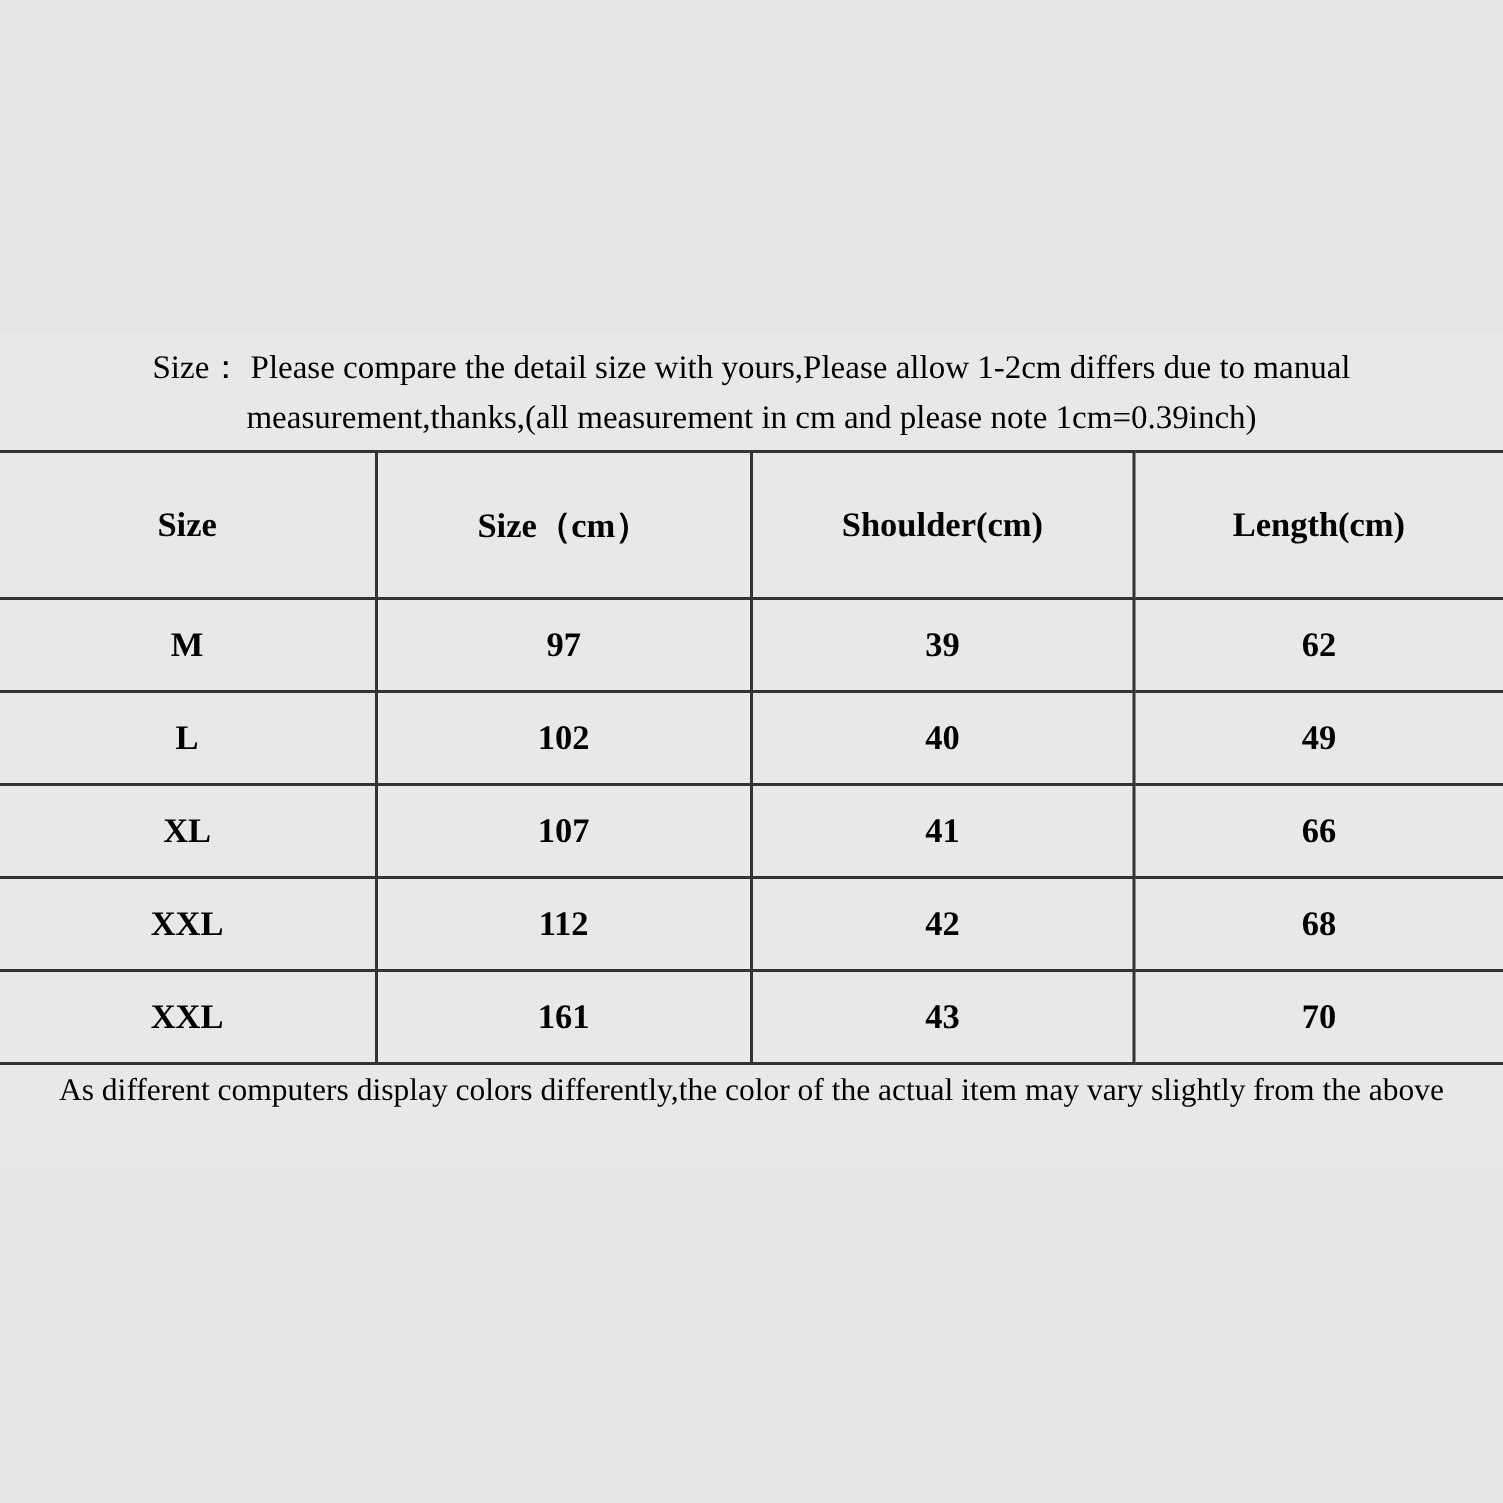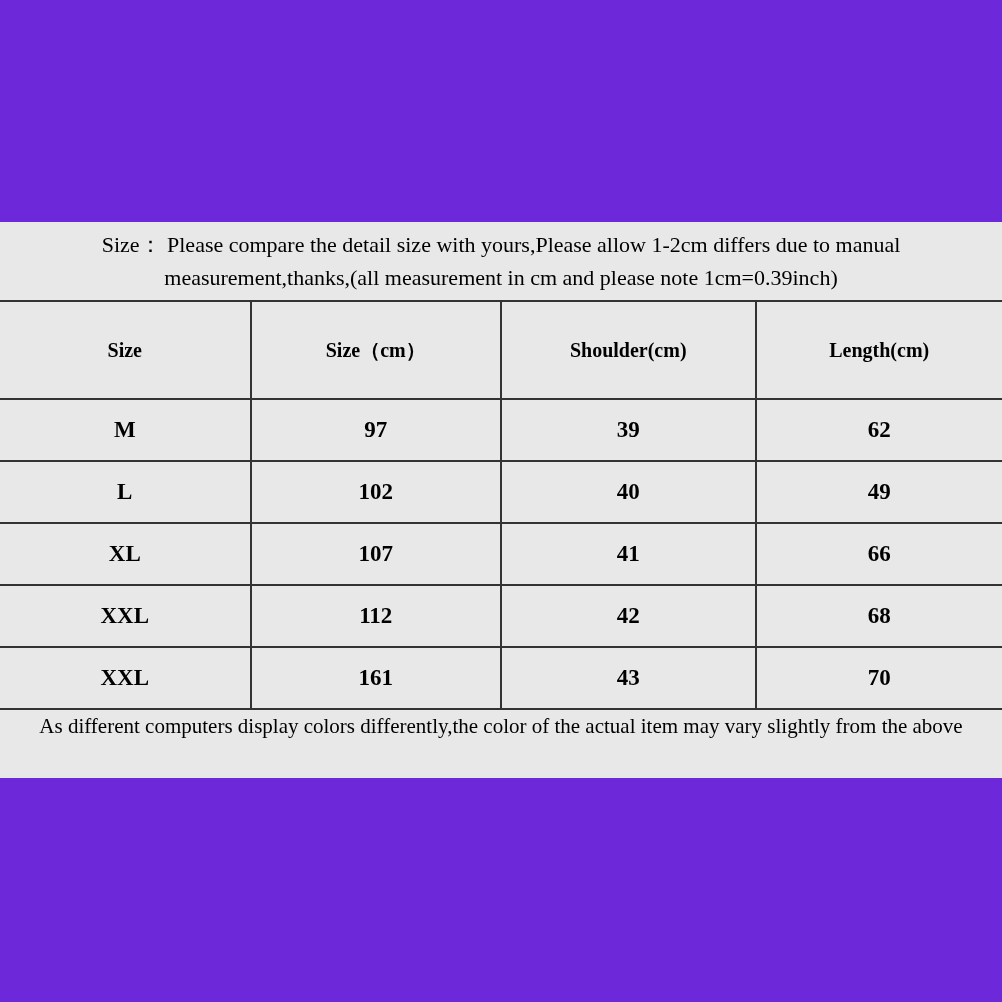--- a/index.html
+++ b/index.html
@@ -1,20 +1,20 @@
 <!DOCTYPE html>
 <html><head>
 <meta charset="utf-8">
 <style>
   html, body { margin: 0; padding: 0; }
   .canvas {
     position: relative;
     width: 1002px;
     height: 1002px;
-    background: #6d28d9;
+    background: #e5e5e5;
     overflow: hidden;
     font-family: "Liberation Serif", serif;
     color: #000000;
   }
   .panel {
     position: absolute;
     left: 0;
     top: 222px;
     width: 1002px;
     background: #e8e8e8;
@@ -35,21 +35,21 @@
     table-layout: fixed;
   }
   .size-table th,
   .size-table td {
     border: 2px solid #333333;
     text-align: center;
     vertical-align: middle;
     font-weight: bold;
     padding: 0;
   }
-  .size-table th { height: 96px; font-size: 20px; }
+  .size-table th { height: 96px; font-size: 23px; }
   .size-table td { height: 60px;  font-size: 23px; }
   .size-table tr > *:first-child { border-left: 0; }
   .size-table tr > *:last-child  { border-right: 0; }
   .footer-note {
     height: 68px;
     display: flex;
     flex-direction: column;
     justify-content: space-between;
     text-align: center;
     font-size: 21px;

